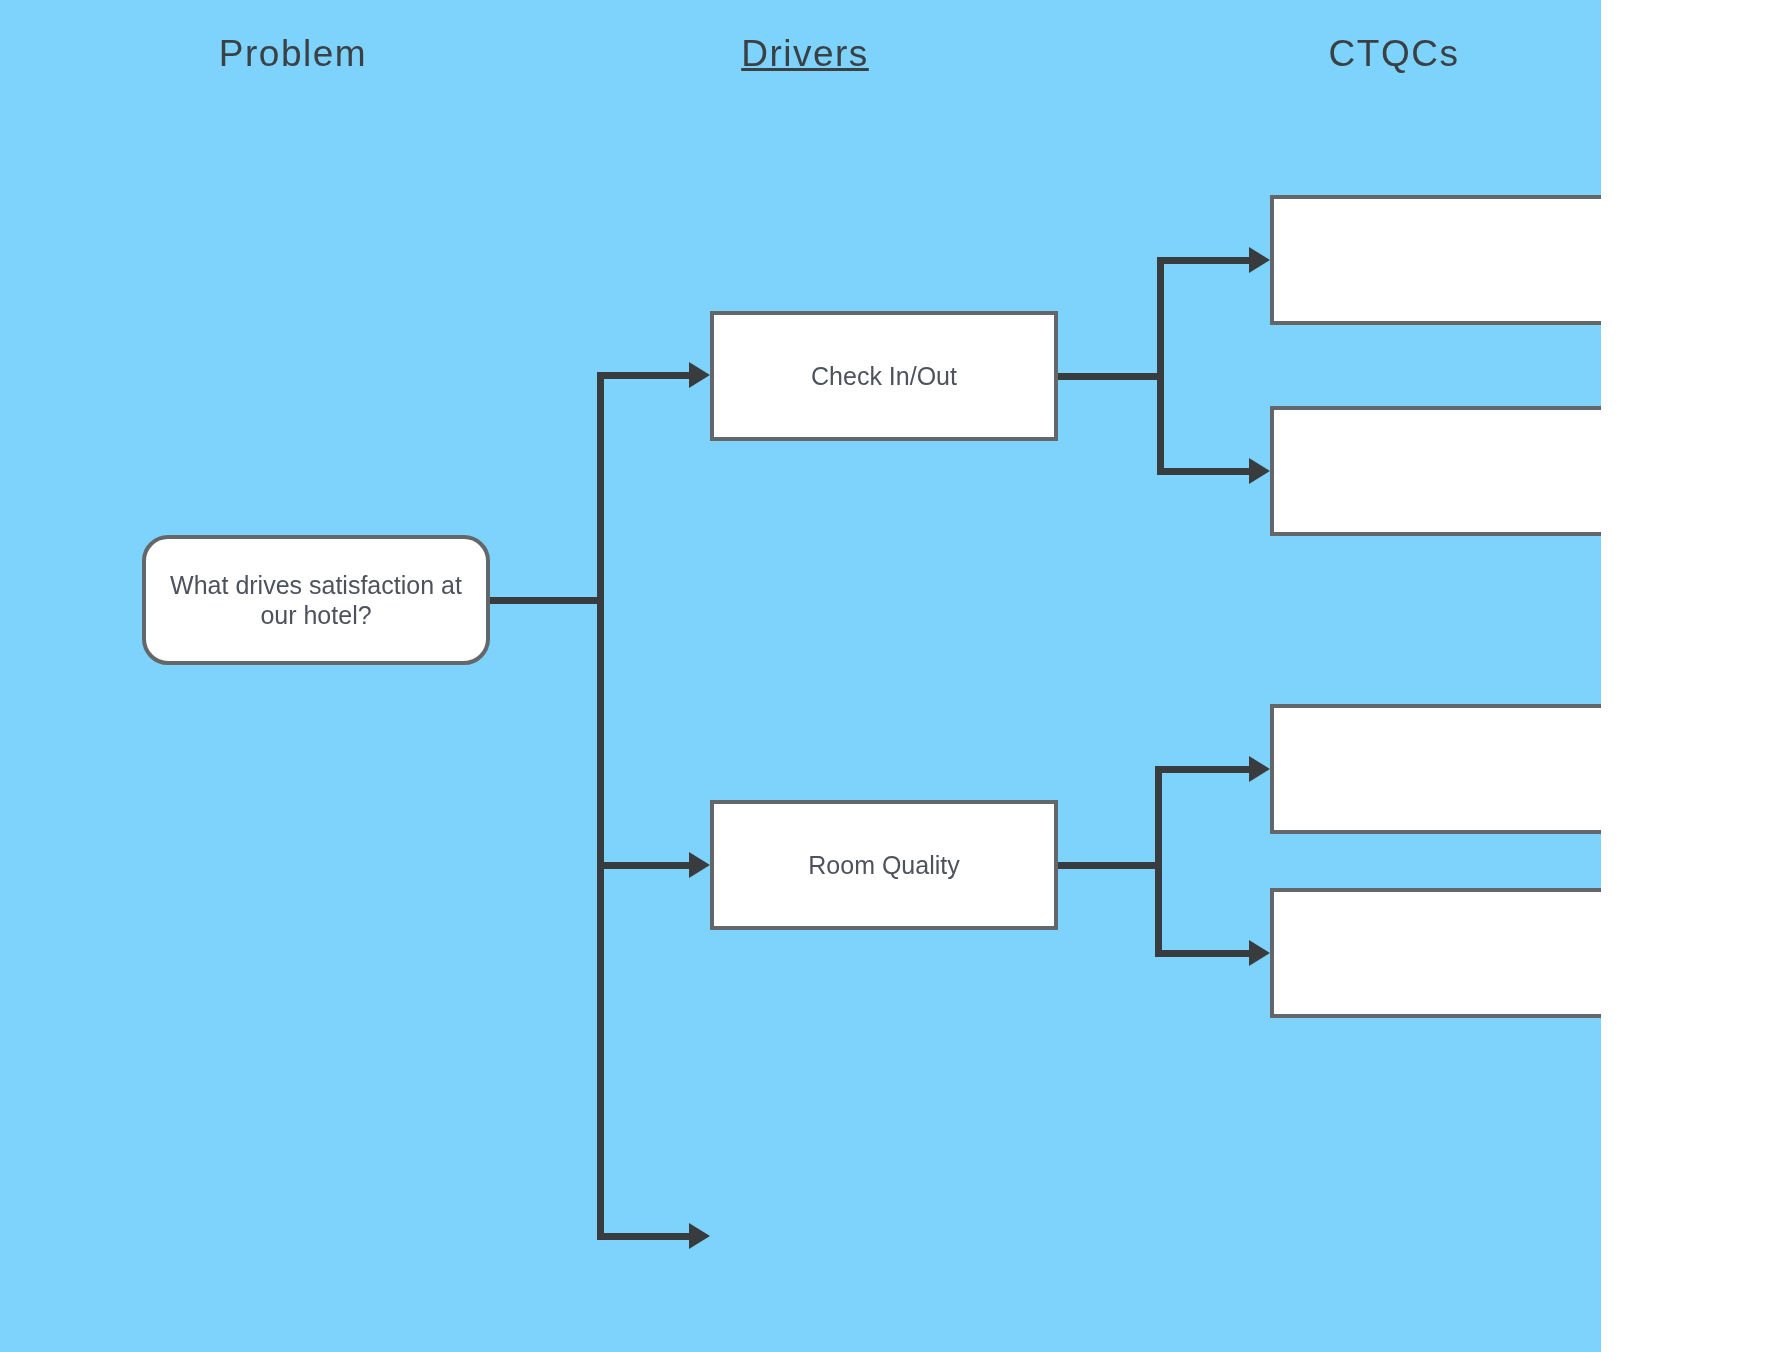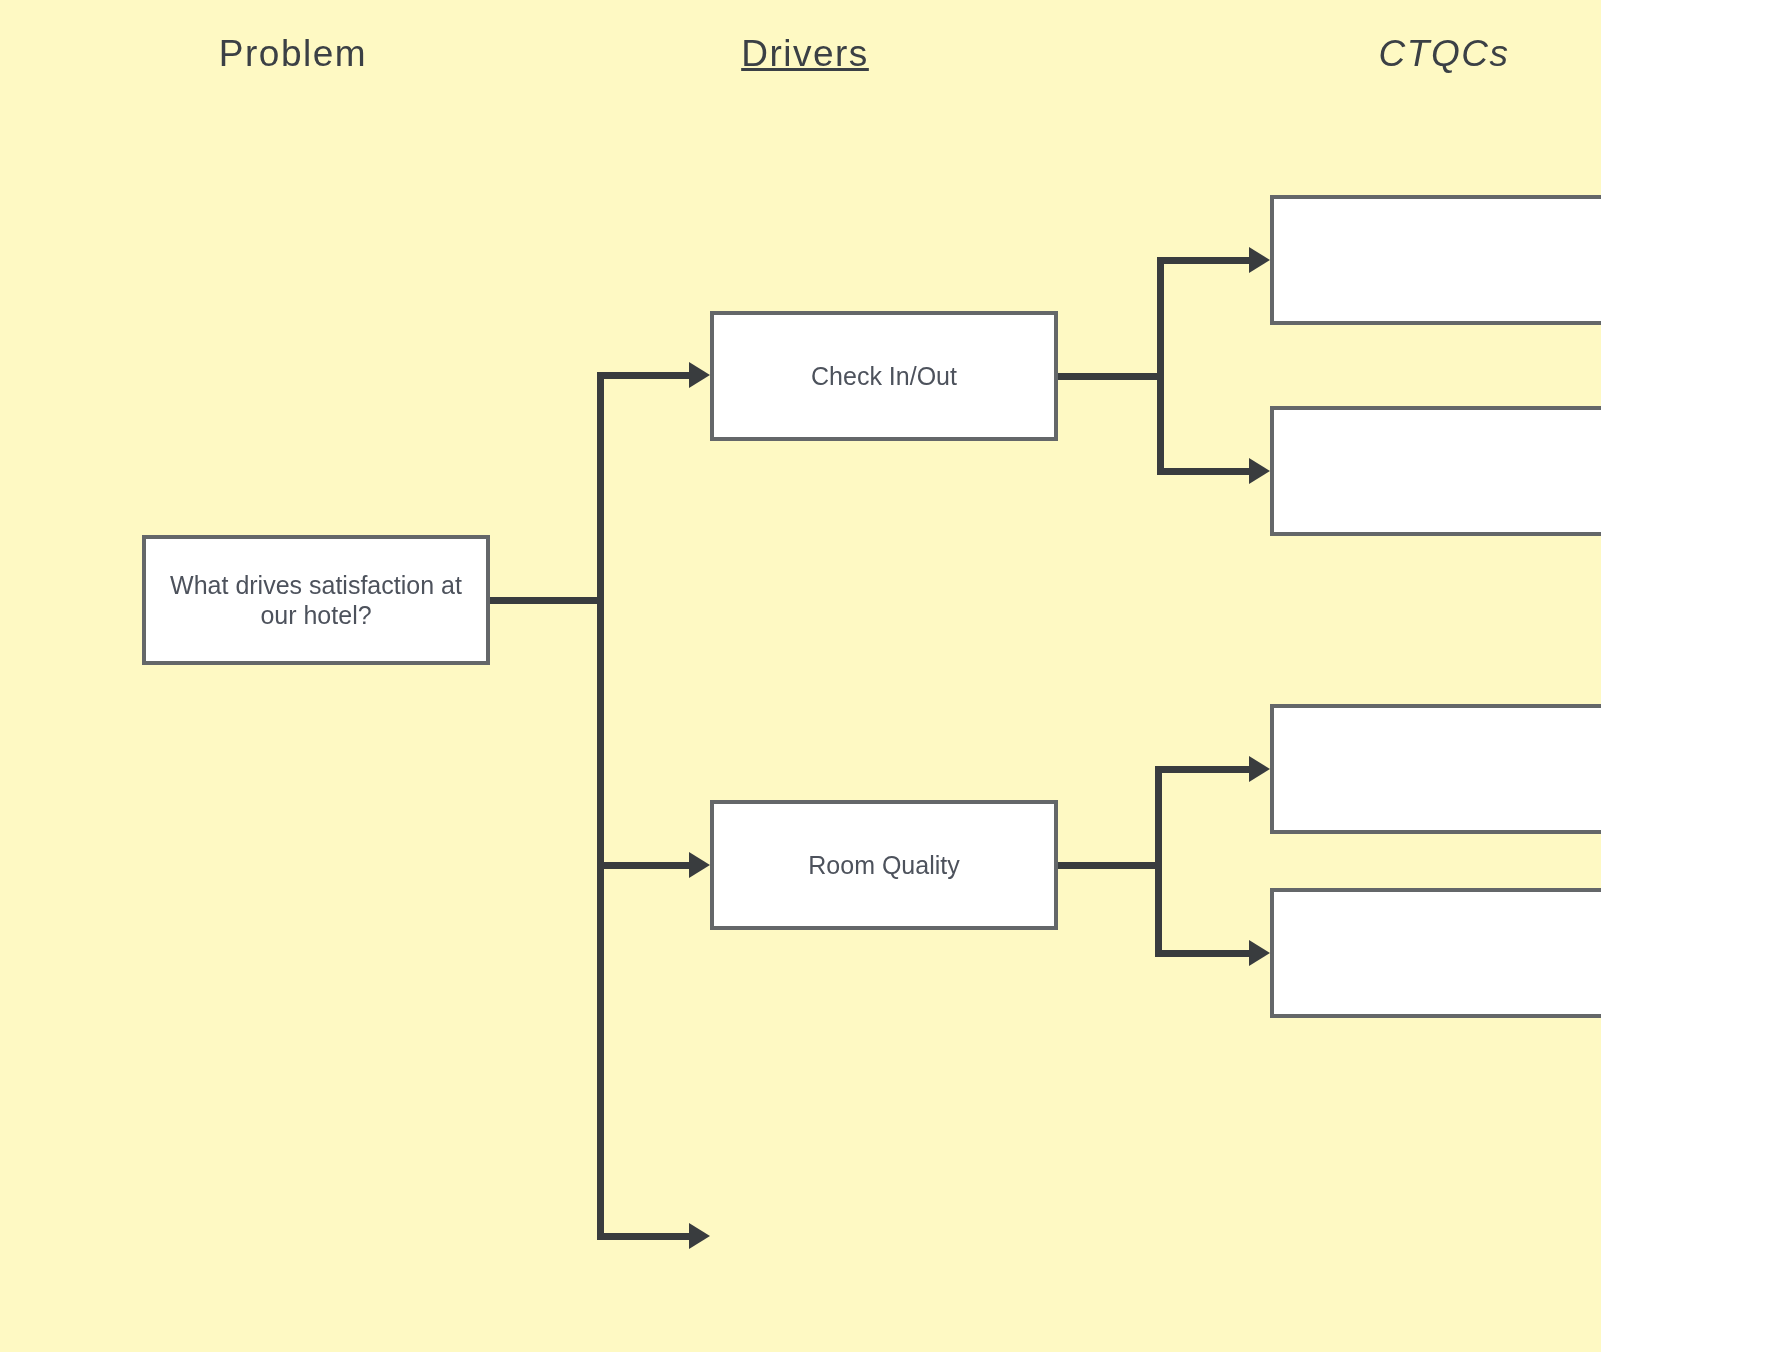--- a/index.html
+++ b/index.html
@@ -4,21 +4,21 @@
 <style>
   html, body {
     margin: 0;
     padding: 0;
     background: #ffffff;
   }
   #canvas {
     position: relative;
     width: 1601px;
     height: 1352px;
-    background: #fef9c3;
+    background: #7dd3fc;
     font-family: "Liberation Sans", "DejaVu Sans", sans-serif;
     overflow: hidden;
   }
   .col-header {
     position: absolute;
     top: 33px;
     transform: translateX(-50%);
     font-size: 37px;
     font-weight: 400;
     letter-spacing: 1.5px;
@@ -56,21 +56,21 @@
     border-left: 21px solid #393c3e;
   }
 </style>
 </head>
 <body>
 
 <div id="canvas">
 
   <div class="col-header" style="left:293px;">Problem</div>
   <div class="col-header" style="left:805px;text-decoration:underline;">Drivers</div>
-  <div class="col-header" style="left:1444px;font-style:italic;">CTQCs</div>
+  <div class="col-header" style="left:1394px;">CTQCs</div>
 
   <div class="hline" style="left:489px; top:597px; width:115px;"></div>
   <div class="vline" style="left:597px; top:372px; height:868px;"></div>
 
   <div class="hline" style="left:597px; top:372px; width:93px;"></div>
   <div class="arrowhead" style="left:689px; top:362px;"></div>
 
   <div class="hline" style="left:597px; top:862px; width:93px;"></div>
   <div class="arrowhead" style="left:689px; top:852px;"></div>
 
@@ -84,21 +84,21 @@
   <div class="hline" style="left:1157px; top:468px; width:93px;"></div>
   <div class="arrowhead" style="left:1249px; top:458px;"></div>
 
   <div class="hline" style="left:1058px; top:862px; width:104px;"></div>
   <div class="vline" style="left:1155px; top:766px; height:191px;"></div>
   <div class="hline" style="left:1155px; top:766px; width:95px;"></div>
   <div class="arrowhead" style="left:1249px; top:756px;"></div>
   <div class="hline" style="left:1155px; top:950px; width:95px;"></div>
   <div class="arrowhead" style="left:1249px; top:940px;"></div>
 
-  <div class="node" style="left:142px; top:535px;">
+  <div class="node" style="left:142px; top:535px;border-radius:26px;">
     <span>What drives satisfaction at our hotel?</span>
   </div>
 
   <div class="node" style="left:710px; top:311px;">
     <span>Check In/Out</span>
   </div>
 
   <div class="node" style="left:710px; top:800px;">
     <span>Room Quality</span>
   </div>

